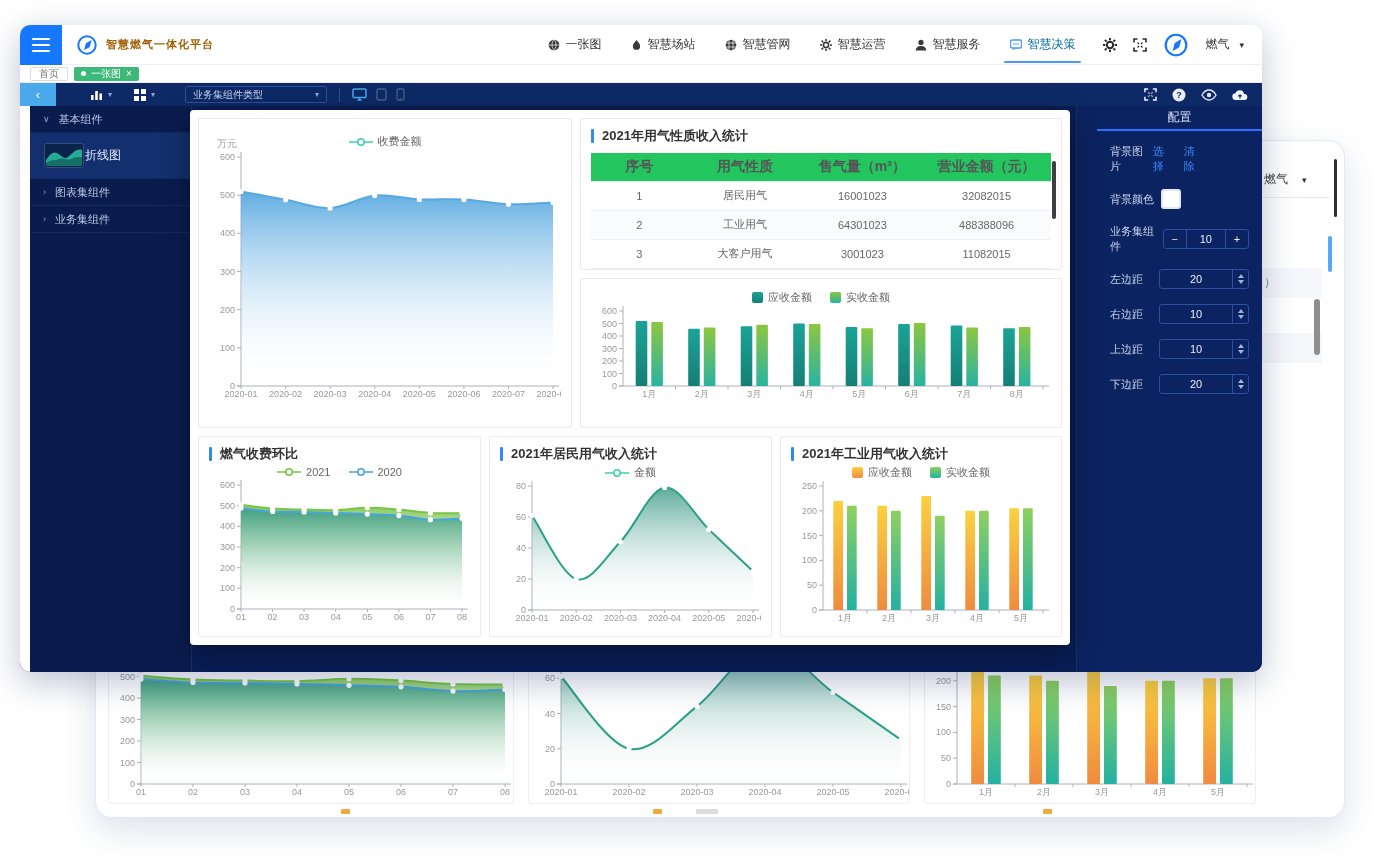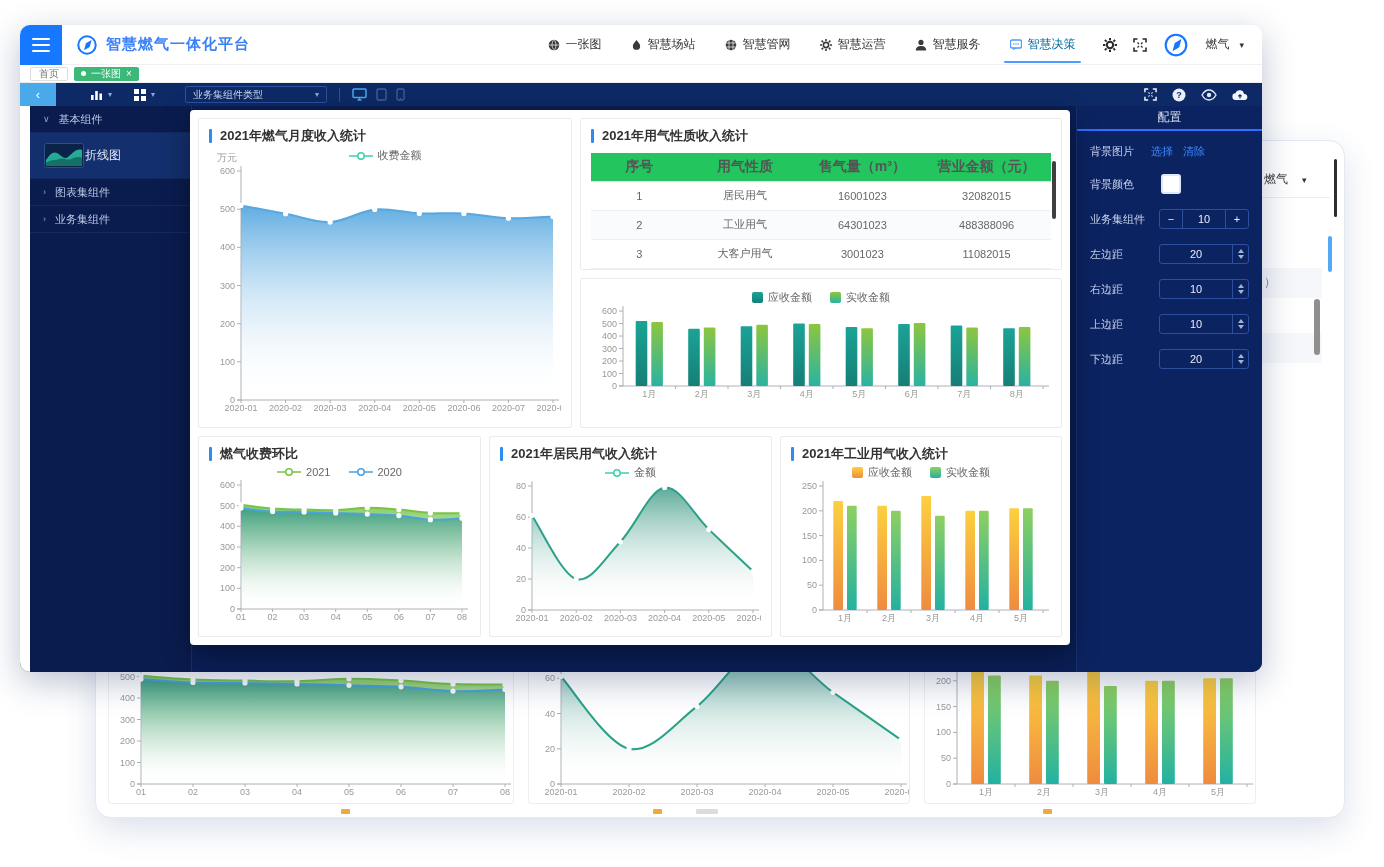--- a/index.html
+++ b/index.html
@@ -25,21 +25,21 @@
 
   
   #front-window { position:absolute; left:20px; top:25px; width:1242px; height:647px;
     background:#fff; border-radius:10px; overflow:hidden; box-shadow:0 10px 34px rgba(15,35,90,.28); }
 
   
   .navbar { height:40px; background:#fff; display:flex; align-items:center; border-bottom:1px solid #f0f0f0; }
   .hamburger { width:42px; height:40px; background:#1677ff; display:flex; flex-direction:column; justify-content:center; align-items:center; gap:4px; cursor:pointer; }
   .hamburger i { display:block; width:18px; height:2px; background:#fff; border-radius:1px; }
   .brand { display:flex; align-items:center; margin-left:14px; gap:8px; }
-  .brand-title { font-size:15px; font-weight:bold; color:#3b82f6; letter-spacing:1px; }
+  .brand-title { font-size:11px; font-weight:bold; color:#a16207; letter-spacing:1px; }
   .nav-menu { display:flex; align-items:center; margin-left:auto; gap:30px; }
   .nav-item { display:flex; align-items:center; gap:5px; font-size:12px; color:#333; height:40px; cursor:pointer; position:relative; }
   .nav-item.active { color:#0369a1; }
   .nav-item.active::after { content:""; position:absolute; left:-6px; right:-6px; bottom:2px; height:2px; background:#4c9bff; border-radius:1px; }
   .nav-right { display:flex; align-items:center; gap:16px; margin:0 18px 0 28px; }
   .nav-user { display:flex; align-items:center; gap:10px; font-size:12px; color:#333; }
 
   
   .tabstrip { height:18px; background:#fff; display:flex; align-items:center; gap:6px; padding-left:10px; border-bottom:1px solid #ededed; }
   .tab-home { font-size:10px; color:#777; border:1px solid #ddd; border-radius:2px; padding:0 8px; height:14px; line-height:12px; background:#fff; cursor:pointer; }
@@ -61,21 +61,21 @@
   
   .app-body { position:relative; height:566px; background:#0a1e55; }
   .left-gutter { position:absolute; left:0; top:0; bottom:0; width:10px; background:#fff; }
   .sidebar { position:absolute; left:10px; top:0; bottom:0; width:162px; background:#0a1c4e; border-right:1px solid #15316d; }
   .sb-group { height:27px; display:flex; align-items:center; gap:9px; padding-left:13px; color:#b9c6e4; font-size:11px; border-bottom:1px solid #122a61; cursor:pointer; }
   .sb-chev { font-size:9px; color:#8fa3cf; }
   .sb-item { height:46px; display:flex; align-items:center; gap:1px; padding-left:14px; background:#132f6e; border-bottom:1px solid #122a61; cursor:pointer; }
   .sb-item-label { color:#e8eefb; font-size:12px; }
 
   
-  .config { position:absolute; right:0; top:0; bottom:0; width:186px; background:#0c2361; border-left:1px solid #15316d; }
+  .config { position:absolute; right:0; top:0; bottom:0; width:186px; background:#0c2361; border-left:1px solid #15316d;padding-left:20px; }
   .config-header { height:25px; display:flex; align-items:center; justify-content:center; color:#d7e0f2; font-size:12px; border-bottom:2px solid #2e6fff; }
   .config-fields { padding:13px 13px; }
   .cfg-row { display:flex; align-items:center; justify-content:space-between; margin-bottom:15px; }
   .cfg-label { color:#c6d2ec; font-size:11px; }
   .cfg-links { display:flex; gap:10px; }
   .cfg-link { color:#3e8bff; font-size:11px; cursor:pointer; }
   .swatch { width:20px; height:20px; background:#fff; border:2px solid #dfe7ff; border-radius:3px; margin-right:68px; cursor:pointer; }
   .stepper { width:90px; height:20px; border:1px solid #2c4f9e; border-radius:3px; display:flex; align-items:center; color:#e7edfa; font-size:11px; }
   .stepper .st-btn { width:22px; text-align:center; cursor:pointer; }
   .stepper .st-val { flex:1; text-align:center; border-left:1px solid #2c4f9e; border-right:1px solid #2c4f9e; line-height:18px; }
@@ -583,21 +583,20 @@
                 <i class="dn"></i>
               </span>
           </span>
         </div>
       </div>
     </div>
 
     <div class="modal">
       <div class="m-row1">
         <div class="card c1">
-          <div class="card-title">2021年燃气月度收入统计</div>
           <div class="chart-head">
             <span class="ylabel">万元</span>
             <div class="legend in-head">
                 <span class="li">
                   <svg width="24" height="10">
                     <line x1="0" y1="5" x2="24" y2="5" stroke="#3fd0ac" stroke-width="1.5"></line>
                     <circle cx="12" cy="5" r="3.2" fill="#fff" stroke="#3fd0ac" stroke-width="1.5"></circle>
                   </svg>
                   <span class="lt">收费金额</span>
                 </span>

